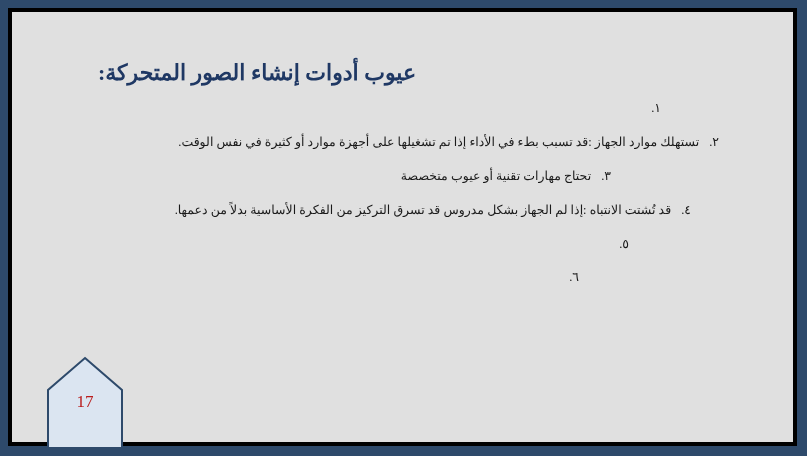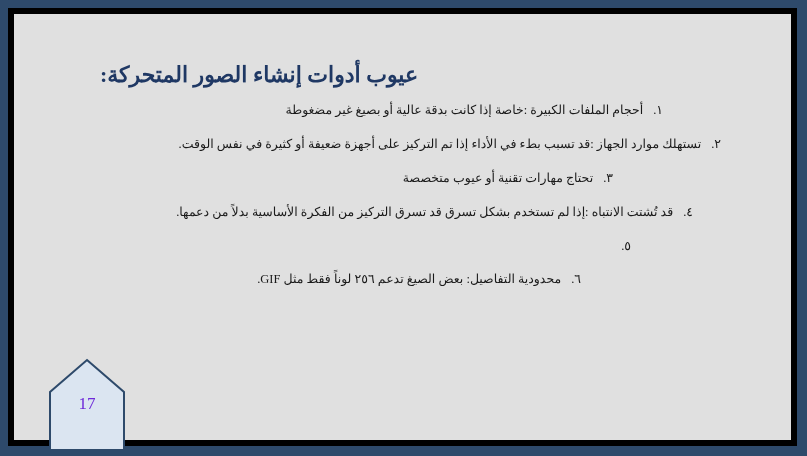--- a/index.html
+++ b/index.html
@@ -30,21 +30,21 @@
     height: 456px;
     background: #2e4a6b;
   }
   .frame-inner {
     position: absolute;
     left: 8px;
     top: 8px;
     width: 789px;
     height: 438px;
     background: #e0e0e0;
-    border: 6px solid #000000;
+    border: 4px solid #000000;
     box-sizing: border-box;
   }
   .content-area {
     position: absolute;
     left: 10px;
     top: 10px;
     width: 785px;
     height: 434px;
     box-sizing: border-box;
   }
@@ -113,58 +113,56 @@
   .page-badge svg {
     display: block;
   }
   .page-number {
     position: absolute;
     left: 0;
     top: 36px;
     width: 78px;
     text-align: center;
     font-size: 17px;
-    color: #6d28d9;
+    color: #b91c1c;
     font-family: "Liberation Serif", serif;
     direction: ltr;
   }
 </style>
 </head>
 <body>
 
 <div class="slide">
   <div class="frame-outer"></div>
   <div class="frame-inner">
     <div class="content-area">
 
       <div class="title">عيوب أدوات إنشاء الصور المتحركة:</div>
 
       <ul class="list">
         <li class="list-item i0">
           <span class="num">١.</span>
-          <span class="txt">أحجام الملفات الكبيرة :خاصة إذا كانت بدقة عالية أو بصيغ غير مضغوطة</span>
         </li>
         <li class="list-item i1">
           <span class="num">٢.</span>
-          <span class="txt">تستهلك موارد الجهاز :قد تسبب بطء في الأداء إذا تم التركيز على أجهزة ضعيفة أو كثيرة في نفس الوقت.</span>
+          <span class="txt">تستهلك موارد الجهاز :قد تسبب بطء في الأداء إذا تم تشغيلها على أجهزة موارد أو كثيرة في نفس الوقت.</span>
         </li>
         <li class="list-item i2">
           <span class="num">٣.</span>
           <span class="txt">تحتاج مهارات تقنية أو عيوب متخصصة</span>
         </li>
         <li class="list-item i3">
           <span class="num">٤.</span>
-          <span class="txt">قد تُشتت الانتباه :إذا لم تستخدم بشكل تسرق قد تسرق التركيز من الفكرة الأساسية بدلاً من دعمها.</span>
+          <span class="txt">قد تُشتت الانتباه :إذا لم الجهاز بشكل مدروس قد تسرق التركيز من الفكرة الأساسية بدلاً من دعمها.</span>
         </li>
         <li class="list-item i4">
           <span class="num">٥.</span>
         </li>
         <li class="list-item i5">
           <span class="num">٦.</span>
-          <span class="txt">محدودية التفاصيل: بعض الصيغ تدعم ٢٥٦ لوناً فقط مثل GIF.</span>
         </li>
       </ul>
 
       <div class="page-badge">
         <svg width="78" height="94" viewBox="0 0 78 94">
           <polygon points="39,2 76,34 76,92 2,92 2,34" fill="#dbe5f1" stroke="#2e4a6b" stroke-width="2"></polygon>
         </svg>
         <div class="page-number">17</div>
       </div>
 

